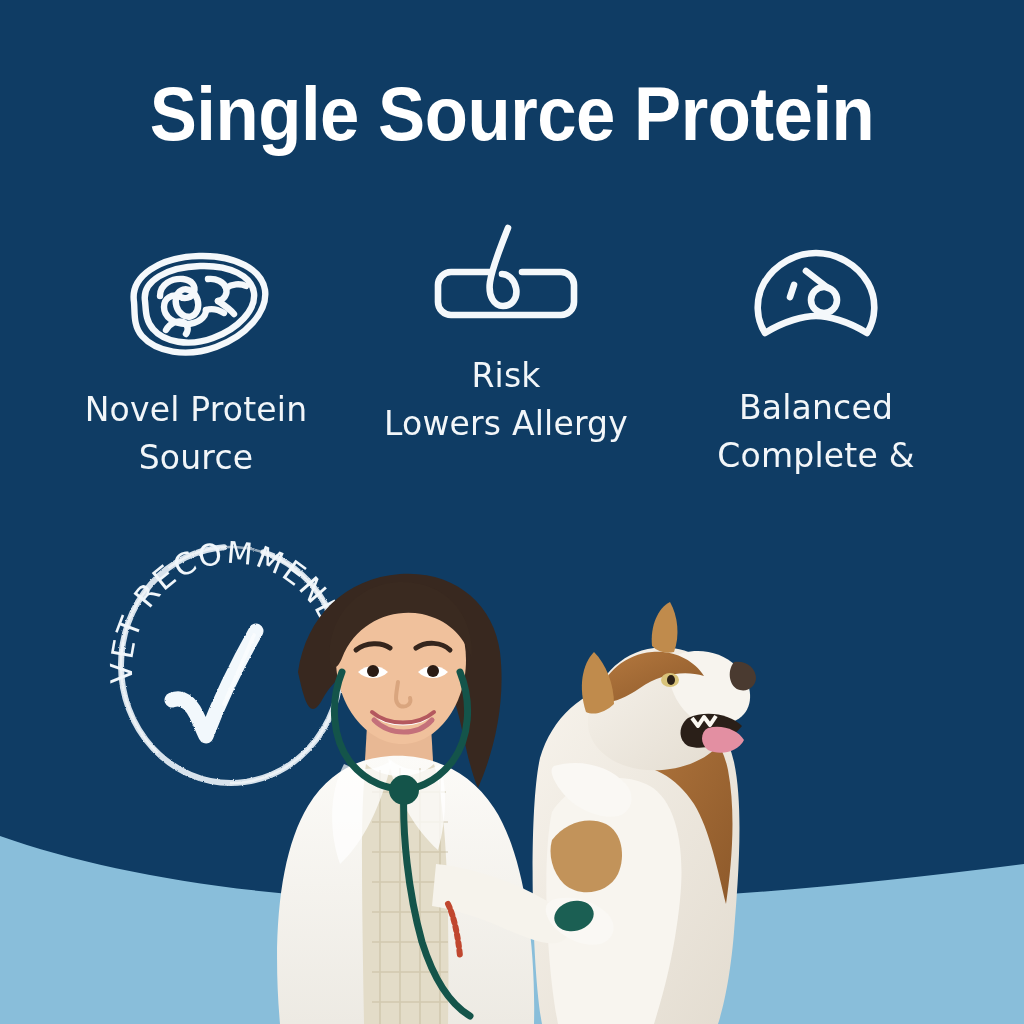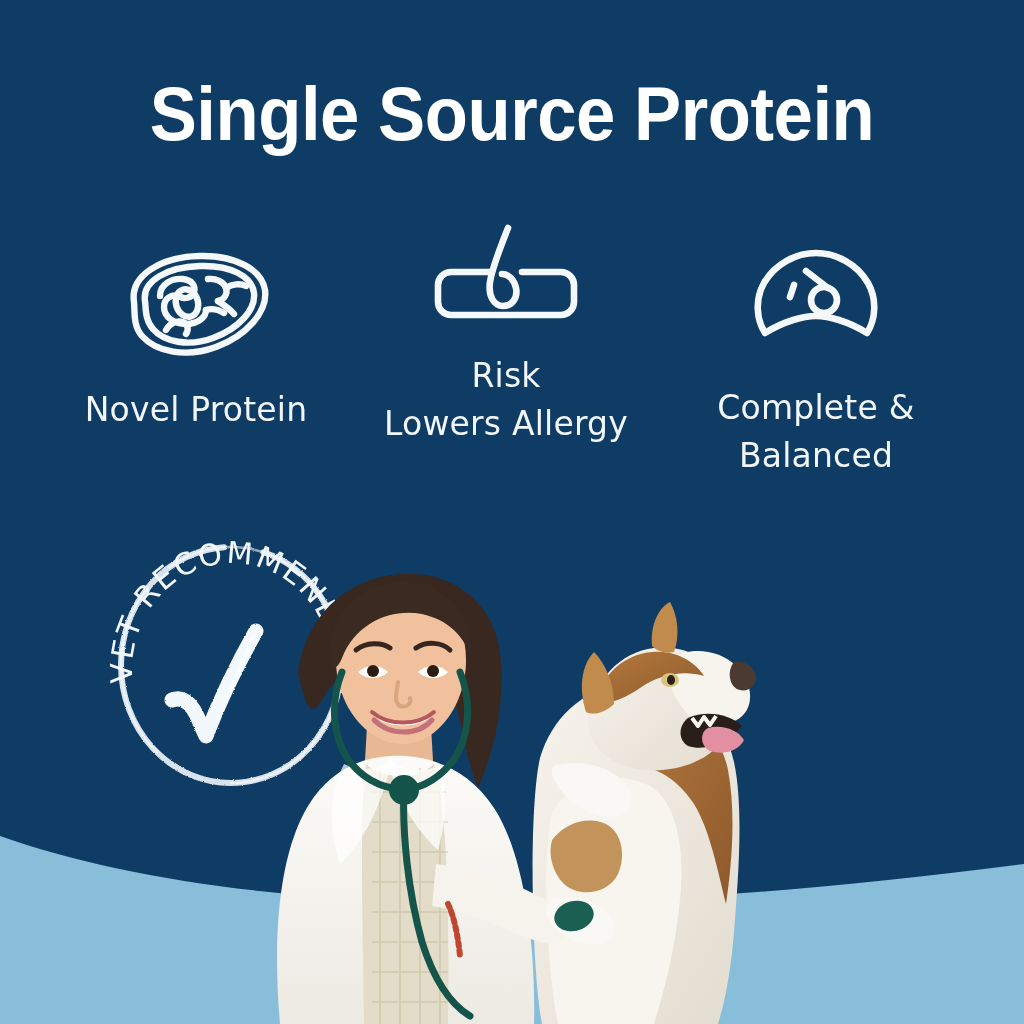--- a/index.html
+++ b/index.html
@@ -134,20 +134,21 @@
           <ellipse cx="67" cy="53" rx="11" ry="14" transform="rotate(-16 67 53)"></ellipse>
           <path d="M86 60 C92 58 99 60 104 63"></path>
           <path d="M88 29 C96 28 104 32 106 38 C108 44 104 50 98 51"></path>
           <path d="M106 38 C112 34 120 33 126 36"></path>
           <path d="M98 51 C104 55 110 59 114 64"></path>
           <path d="M46 80 C50 73 57 70 63 72 C68 74 69 80 66 84"></path>
         </svg>
       </div>
       <div class="feature-label">
         <div>Novel Protein</div>
+        <div>Source</div>
       </div>
     </div>
 
     <div class="feature f2">
       <div class="feature-icon">
         <svg width="152" height="118" viewBox="0 0 152 118" fill="none" stroke="#F4F8FB" stroke-width="6.6" stroke-linecap="round" stroke-linejoin="round">
           <path d="M60 50 H21 a13 13 0 0 0 -13 13 v17 a13 13 0 0 0 13 13 h110 a13 13 0 0 0 13 -13 v-17 a13 13 0 0 0 -13 -13 H92"></path>
           <path d="M78 6 C70 26 62 46 60 60 C58 74 64 84 73 84 C82 84 88 76 86 66 C84 57 78 52 72 52"></path>
         </svg>
       </div>
@@ -160,22 +161,22 @@
     <div class="feature f3">
       <div class="feature-icon">
         <svg width="128" height="112" viewBox="0 0 128 112" fill="none" stroke="#F4F8FB" stroke-width="6.6" stroke-linecap="round" stroke-linejoin="round">
           <path d="M13 86 C4 72 3 52 12 36 C23 17 44 6 64 6 C84 6 105 17 116 36 C125 52 124 72 115 86 C96 74 76 69 64 69 C52 69 32 74 13 86 Z"></path>
           <path d="M76 41 L54 24"></path>
           <circle cx="72" cy="53" r="13"></circle>
           <path d="M38 50 L42 38"></path>
         </svg>
       </div>
       <div class="feature-label">
+        <div>Balanced</div>
         <div>Complete &amp;</div>
-        <div>Balanced</div>
       </div>
     </div>
 
   </div>
 
   <svg class="stamp" viewBox="0 0 246 262">
     <defs>
       <path id="stampArc" d="M 26 156 A 100 106 0 1 1 224 140" fill="none"></path>
       <filter id="chalk" x="-30%" y="-30%" width="160%" height="160%">
         <feTurbulence type="fractalNoise" baseFrequency="0.9" numOctaves="3" seed="7" result="n"></feTurbulence>

